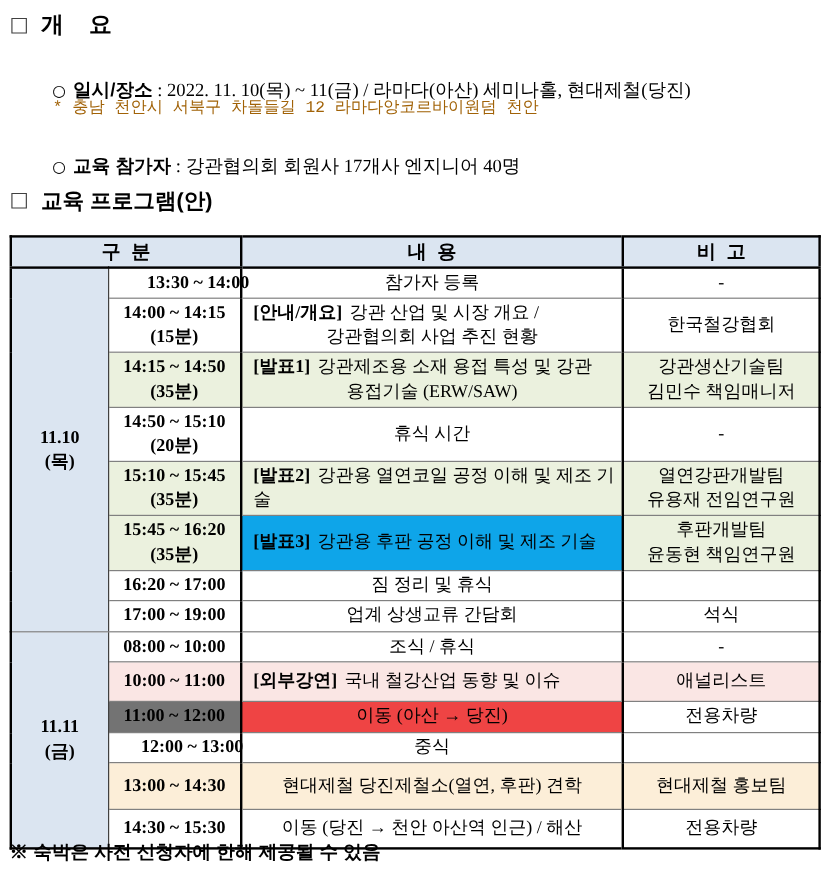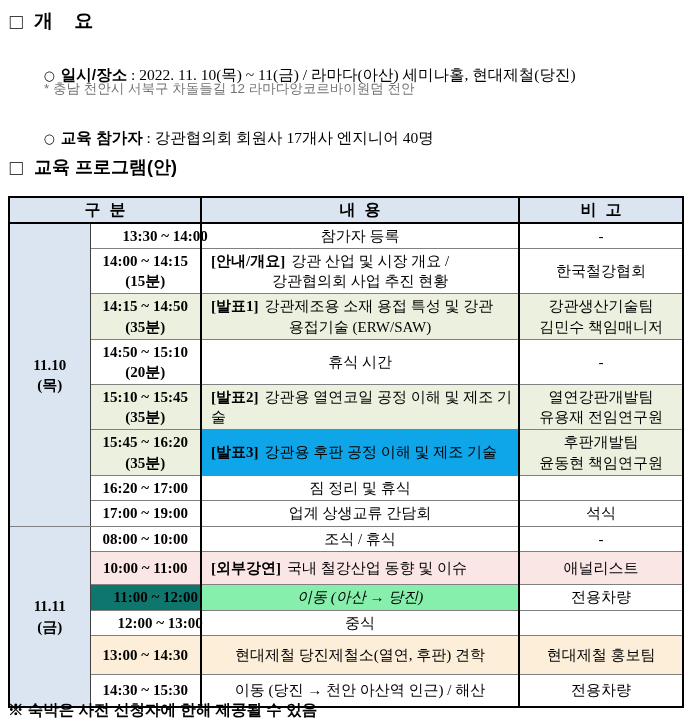--- a/index.html
+++ b/index.html
@@ -20,21 +20,21 @@
   #heading2{position:absolute;left:8px;top:155px;font-size:18px;}
   .bullet-line{
     position:absolute;left:28px;font-size:15.5px;white-space:pre;
   }
   #bullet1{top:47px;}
   #bullet2{top:110px;}
   .circ{font-family:"DejaVu Sans", sans-serif;font-size:13px;margin-right:6px;}
   .blabel{font-family:"Liberation Sans", sans-serif;font-weight:bold;}
   #subnote{
     position:absolute;left:44px;top:80px;
-    font-family:Liberation Sans, sans-serif;font-size:13.5px;color:#737373;
+    font-family:Liberation Mono, monospace;font-size:13.5px;color:#a16207;
     white-space:pre;
   }
   
   #schedule{
     position:absolute;left:8px;top:196px;width:674px;
     border-collapse:collapse;table-layout:fixed;
     border:2px solid #000;
     font-size:15px;
   }
   #schedule th{
@@ -230,24 +230,24 @@
             <div>10:00 ~ 11:00</div>
           </td>
           <td class="content-cell" style="background: rgb(250, 230, 228);">
             <span class="c-line1"><span class="prefix">[외부강연]</span>국내 철강산업 동향 및 이슈</span>
           </td>
           <td class="remark-cell" style="background: rgb(250, 230, 228);">
             <div>애널리스트</div>
           </td>
         </tr>
         <tr>
-          <td class="time-cell" style="background: #0f766e; height: 25px; text-align: right;">
+          <td class="time-cell" style="background: #737373; height: 25px;">
             <div>11:00 ~ 12:00</div>
           </td>
-          <td class="content-cell" style="background: #86efac; font-style: italic;">
+          <td class="content-cell" style="background: #ef4444;">
             <span class="c-center">이동 (아산 → 당진)</span>
           </td>
           <td class="remark-cell" style="background: rgb(255, 255, 255);">
             <div>전용차량</div>
           </td>
         </tr>
         <tr>
           <td class="time-cell" style="background: rgb(255, 255, 255); height: 24px; padding-left: 27px;">
             <div>12:00 ~ 13:00</div>
           </td>

